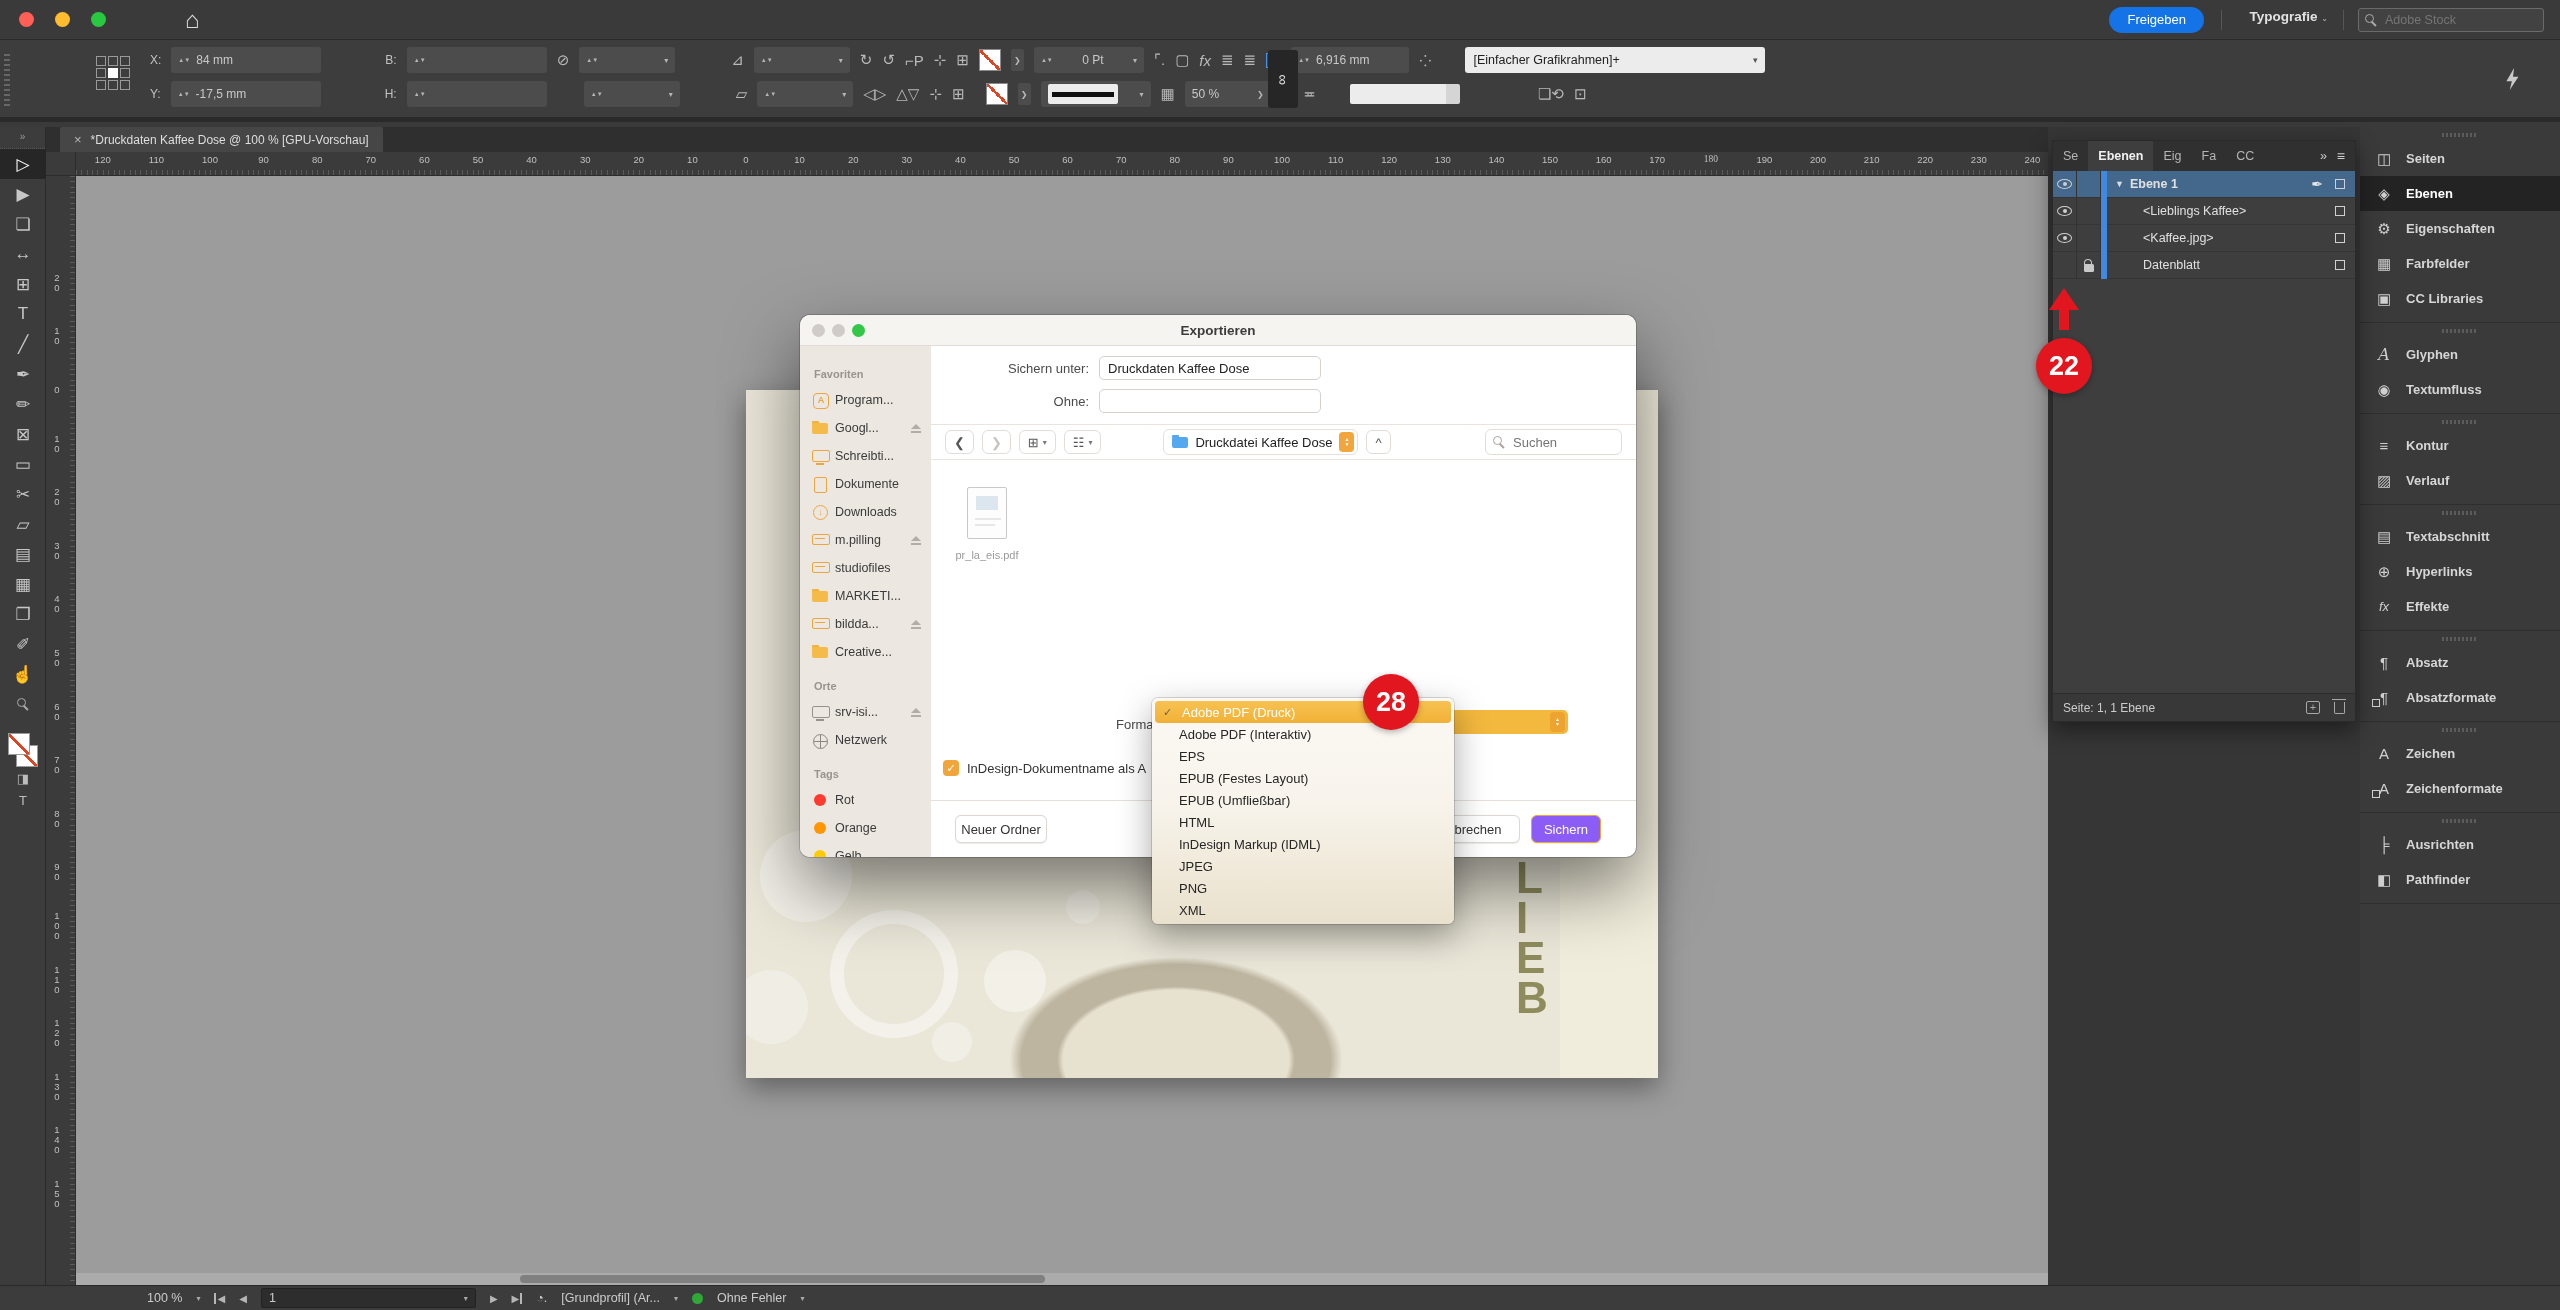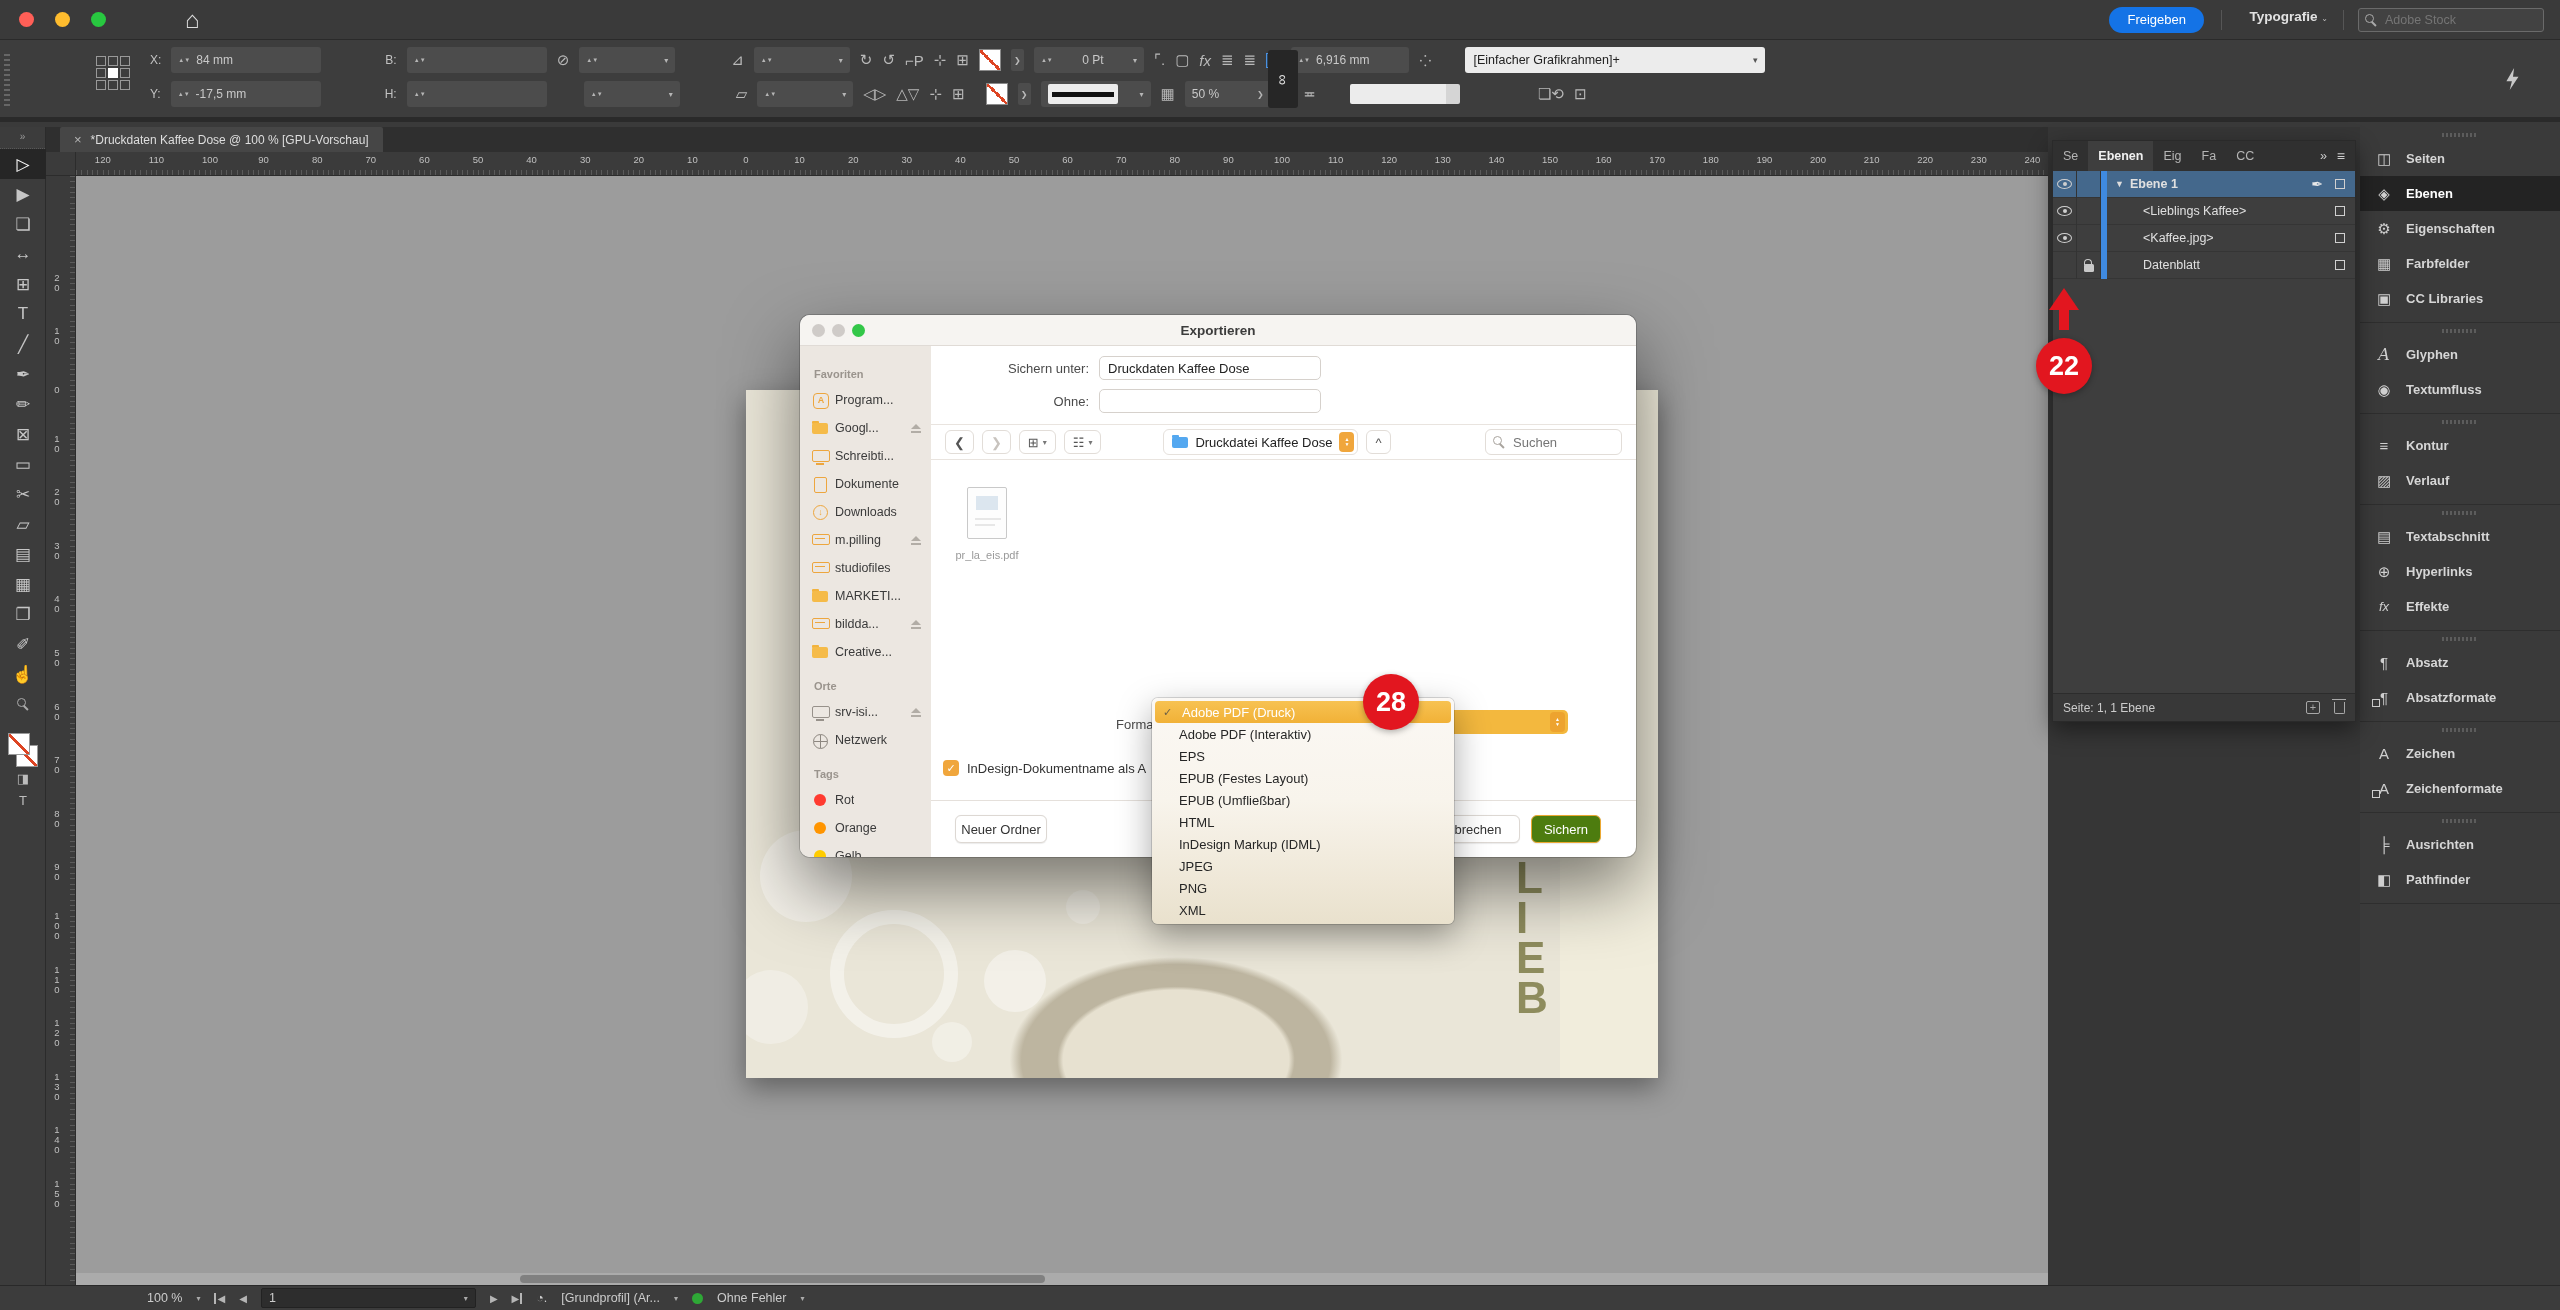--- a/index.html
+++ b/index.html
@@ -132,21 +132,21 @@
   #formatrow{position:absolute;left:0;top:360px;right:0;height:40px;}
   #format-label{position:absolute;left:185px;top:11px;color:#4a4a4a;}
   #format-pop{position:absolute;left:240px;top:4px;width:397px;height:24px;background:#f3b83e;border-radius:5px;z-index:55;}
   #format-pop .macstep{position:absolute;right:3px;top:2px;background:#eda32f;}
   #checkrow{position:absolute;left:12px;top:414px;display:flex;align-items:center;gap:8px;}
   #checkbox{width:16px;height:16px;background:#f0a63c;border-radius:4px;color:#fff;font-size:11px;text-align:center;line-height:16px;}
   #btnrow{position:absolute;left:0;bottom:0;right:0;height:57px;border-top:1px solid #e5e0db;}
   .mbtn{position:absolute;top:14px;height:28px;border:1px solid #ddd8d3;border-radius:6px;background:#fff;color:#333;font-size:13px;display:flex;align-items:center;justify-content:center;box-shadow:0 0.5px 1px rgba(0,0,0,.08);}
   #btn-newfolder{left:24px;width:92px;}
   #btn-cancel{right:116px;width:100px;}
-  #btn-save{right:35px;width:70px;background:#4d7c0f;border-color:#eca832;color:#fff;}
+  #btn-save{right:35px;width:70px;background:#8b5cf6;border-color:#eca832;color:#fff;}
 
   
   #formatmenu{position:absolute;left:1152px;top:698px;width:302px;height:226px;z-index:60;border-radius:6px;
     background:linear-gradient(180deg,#fbf8f4 0%,#f8f4ec 45%,#efe8d8 80%,#e9e1cd 100%);
     box-shadow:0 12px 34px rgba(0,0,0,.35),0 0 0 1px rgba(0,0,0,.14);padding:3px 0;}
   .menu-item{height:22px;display:flex;align-items:center;gap:6px;padding:0 10px 0 8px;font-size:13px;color:#262626;}
   .menu-item .check{width:13px;flex:none;font-size:11px;color:transparent;}
   .menu-item.sel{margin:0 3px;border-radius:4px;background:linear-gradient(180deg,#f7c252,#f1b137);color:#fff;}
   .menu-item.sel .check{color:#6c6046;}
 
@@ -380,21 +380,21 @@
     <span class="hnum" style="left: 1098.8px;">80</span>
     <span class="hnum" style="left: 1152.4px;">90</span>
     <span class="hnum" style="left: 1206px;">100</span>
     <span class="hnum" style="left: 1259.6px;">110</span>
     <span class="hnum" style="left: 1313.2px;">120</span>
     <span class="hnum" style="left: 1366.8px;">130</span>
     <span class="hnum" style="left: 1420.4px;">140</span>
     <span class="hnum" style="left: 1474px;">150</span>
     <span class="hnum" style="left: 1527.6px;">160</span>
     <span class="hnum" style="left: 1581.2px;">170</span>
-    <span class="hnum" style="left: 1634.8px;">180</span>
+    <span class="hnum" style="left: 1634.8px; font-family: Liberation Serif, serif;">180</span>
     <span class="hnum" style="left: 1688.4px;">190</span>
     <span class="hnum" style="left: 1742px;">200</span>
     <span class="hnum" style="left: 1795.6px;">210</span>
     <span class="hnum" style="left: 1849.2px;">220</span>
     <span class="hnum" style="left: 1902.8px;">230</span>
     <span class="hnum" style="left: 1956.4px;">240</span>
   </div>
 <div id="vruler">
     <span class="vnum" style="top: 106.8px;">2<br>0</span>
     <span class="vnum" style="top: 160.4px;">1<br>0</span>

